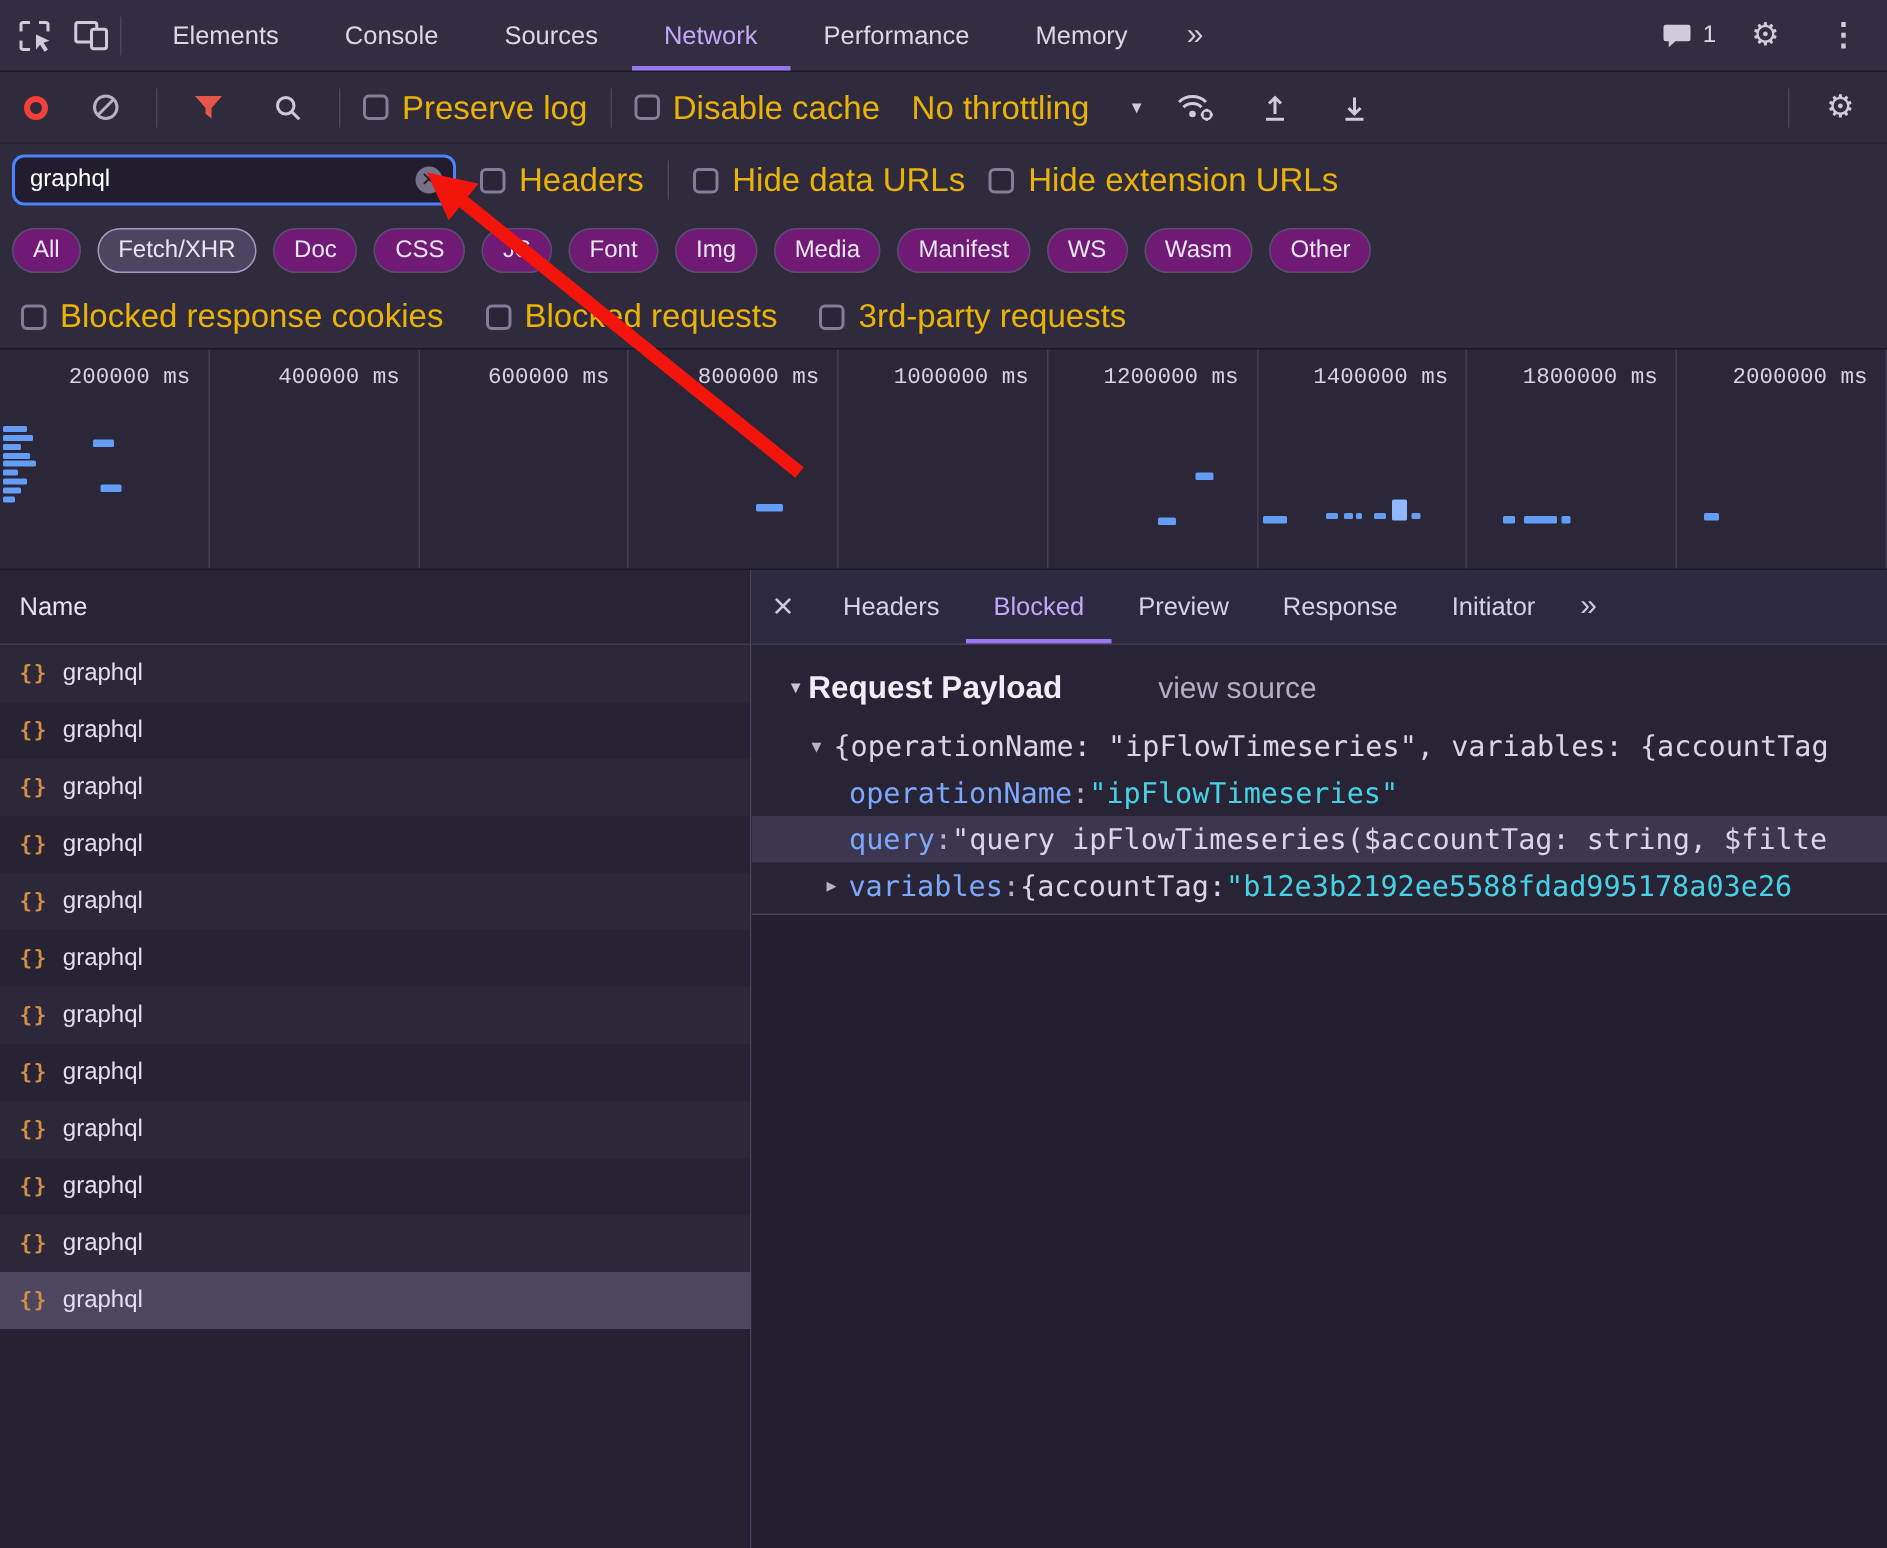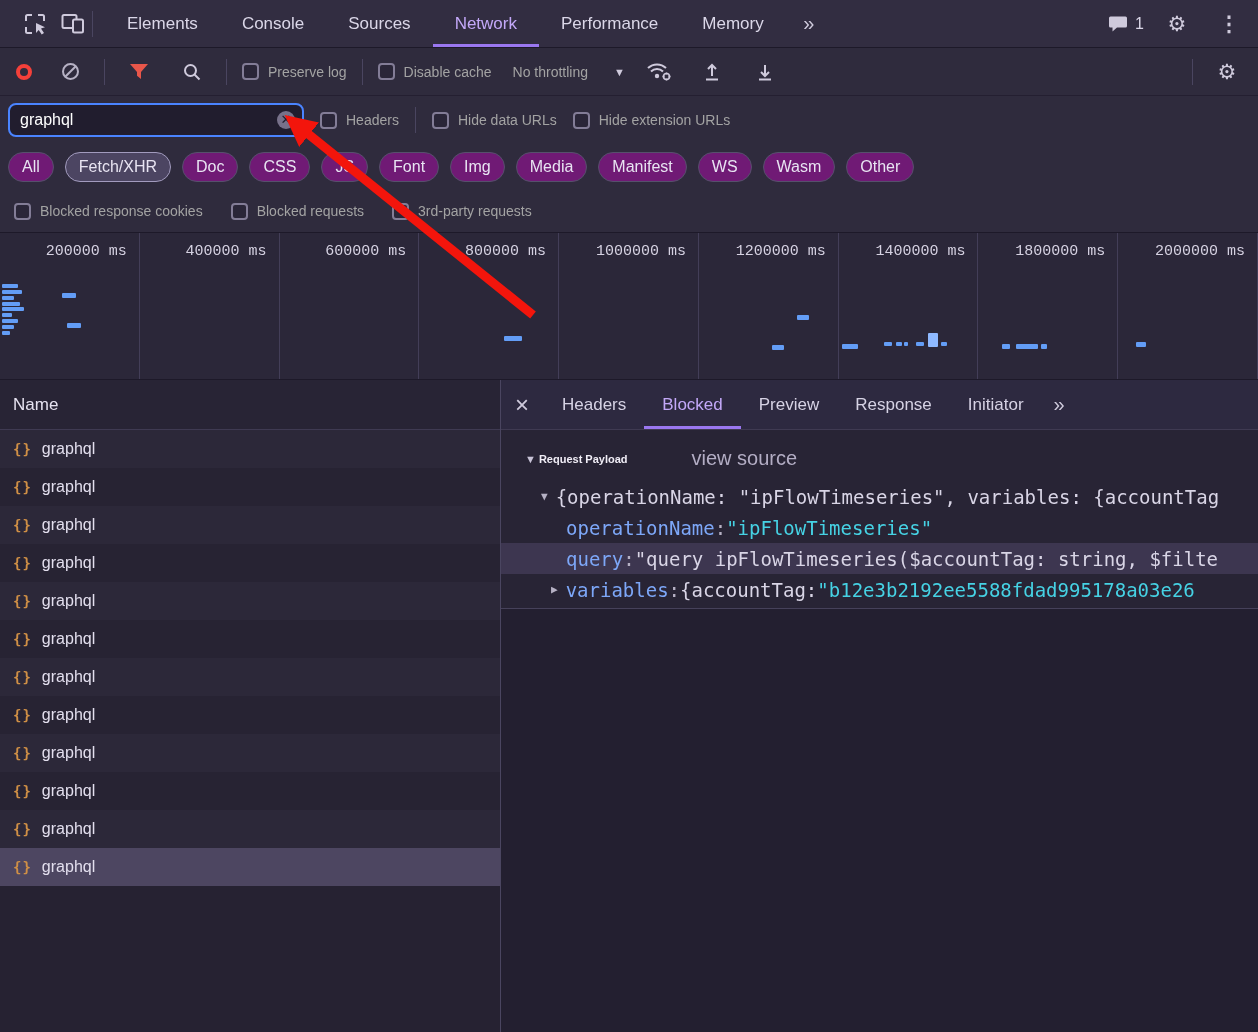--- a/index.html
+++ b/index.html
@@ -1,39 +1,39 @@
 <!DOCTYPE html>
 <html><head>
 <meta charset="utf-8">
 <style>
   * { margin:0; padding:0; box-sizing:border-box; }
   html,body { width:1258px; height:1032px; }
   body { font-family:"Liberation Sans", sans-serif; background:#272334; overflow:hidden; position:relative; }
   .app { width:1258px; height:1032px; display:flex; flex-direction:column; background:#272334; }
 
   
-  .tabbar { height:48px; flex:0 0 48px; background:#322d41; display:flex; align-items:center; border-bottom:1px solid #1d1929; padding-left:16px; }
+  .tabbar { height:48px; flex:0 0 48px; background:#322d41; display:flex; align-items:center; border-bottom:1px solid #1d1929; padding-left:4px; }
   .iconbtn { display:flex; align-items:center; justify-content:center; width:38px; height:36px; color:#cfcadc; }
   .sep { width:1px; height:26px; background:#4a4560; flex:0 0 1px; }
   .tabs { display:flex; height:100%; margin-left:12px; }
   .tab { height:100%; display:flex; align-items:center; padding:0 22px; font-size:17px; color:#dbd7e8; cursor:default; }
   .tab.selected { color:#c3a8f8; box-shadow:inset 0 -3px 0 #9a77f0; }
   .more-tabs { font-size:20px; margin-left:4px; }
   .tabbar-right { margin-left:auto; display:flex; align-items:center; gap:14px; padding-right:10px; }
   .msg-group { display:flex; align-items:center; gap:7px; }
   .msg-count { font-size:16px; color:#dbd7e8; }
   .gear-glyph { font-size:21px; }
   .kebab { font-size:21px; font-weight:bold; }
 
   
   .toolbar { height:48px; flex:0 0 48px; background:#2f2b3d; display:flex; align-items:center; gap:15px; padding:0 12px; border-bottom:1px solid #241f31; }
   .record-dot { width:16px; height:16px; border:4.5px solid #f4403a; border-radius:50%; margin:0 4px; }
   .check-group { display:flex; align-items:center; gap:9px; }
   .cb { width:17px; height:17px; border:2px solid #837d97; border-radius:4px; background:#2a2638; flex:0 0 17px; }
-  .lbl { font-size:14px; color:#a3a3a3; white-space:nowrap; }
+  .lbl { font-size:22px; color:#eab308; white-space:nowrap; }
   .throttle { display:flex; align-items:center; gap:26px; margin-left:6px; }
   .caret { font-size:11px; color:#cfcadc; }
   .spacer { flex:1; }
 
   
   .filterrow { height:48px; flex:0 0 48px; background:#2f2b3d; display:flex; align-items:center; gap:16px; padding:0 8px; }
   .input-wrap { position:relative; width:296px; flex:0 0 296px; }
   .filter-input { width:296px; height:34px; background:#211d2e; border:2px solid #4a84ff; border-radius:8px; color:#ffffff; font-size:16px; font-family:"Liberation Sans",sans-serif; padding:0 32px 0 10px; outline:none; }
   .clear-btn { position:absolute; right:9px; top:8px; width:18px; height:18px; border-radius:50%; background:#77718a; color:#211d2e; font-size:13px; line-height:18px; text-align:center; cursor:pointer; }
 
@@ -67,21 +67,21 @@
   .details-tabbar { height:50px; flex:0 0 50px; display:flex; align-items:center; border-bottom:1px solid #3f3a52; background:#2d2940; }
   .close-x { padding:0 15px 0 14px; font-size:24px; color:#cfcadc; line-height:1; }
   .dtab { padding:0 18px; height:100%; display:flex; align-items:center; font-size:17px; color:#d6d2e4; }
   .dtab.selected { color:#c3a8f8; box-shadow:inset 0 -3px 0 #9a77f0; }
   .dmore { color:#cfcadc; font-size:20px; padding:0 12px; }
 
   
   .payload { flex:1; display:flex; flex-direction:column; min-height:0; }
   .payload-header { display:flex; align-items:center; padding:17px 0 11px 24px; }
   .tri-sm { font-size:11px; color:#c9c4d8; margin-right:3px; }
-  .payload-title { font-weight:bold; font-size:11px; color:#f0edf6; }
+  .payload-title { font-weight:bold; font-size:21px; color:#f0edf6; }
   .view-source { margin-left:64px; font-size:20px; color:#b3adc4; }
   .tree { font-family:"DejaVu Sans Mono","Liberation Mono",monospace; font-size:19px; }
   .tree-row { height:31px; display:flex; align-items:center; white-space:nowrap; overflow:hidden; }
   .summary-row { padding-left:40px; }
   .child-row { padding-left:65px; }
   .tree-row.expandable { padding-left:50px; }
   .tree-row.selected { background:#3d3650; }
   .tree .tri { font-size:11px; color:#b6b1c4; margin-right:8px; }
   .key { color:#7da7f8; }
   .colon { color:#b6b1c4; }

